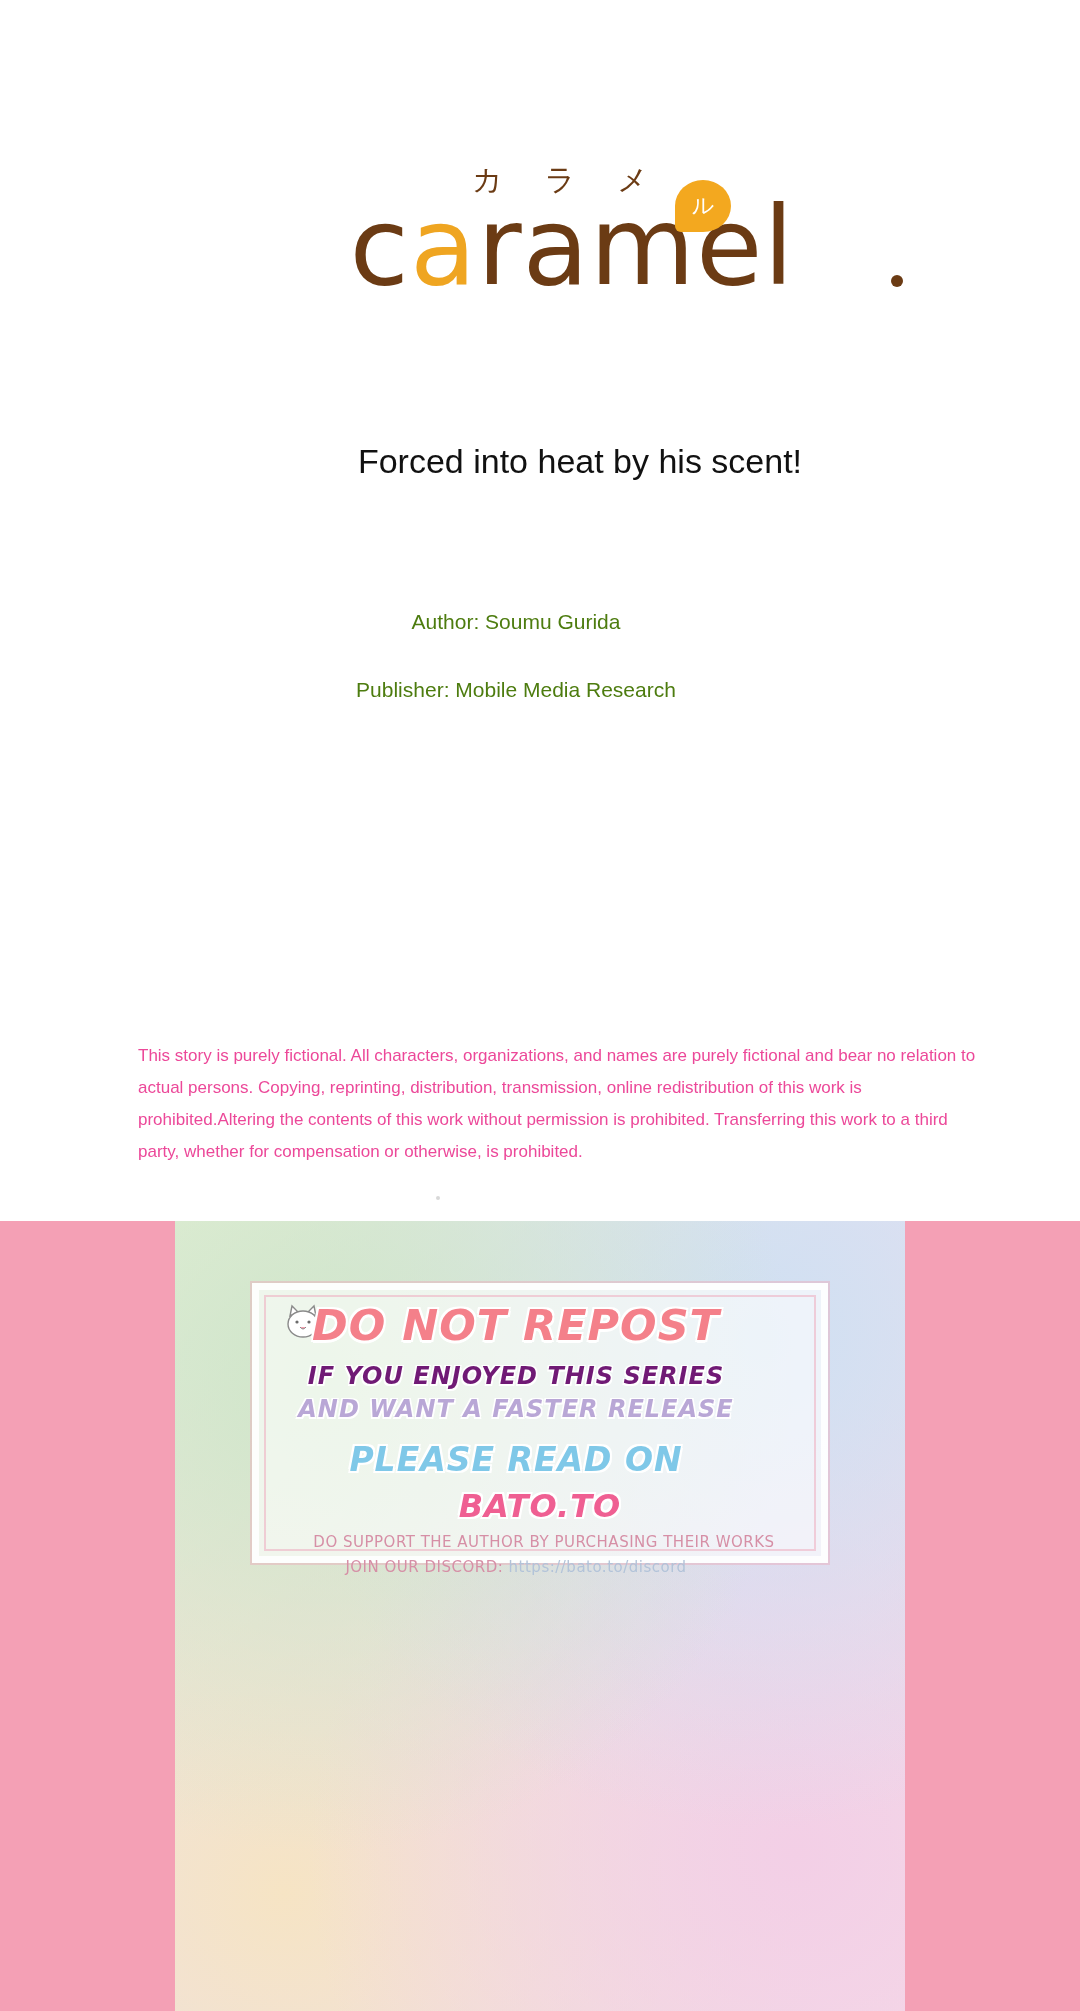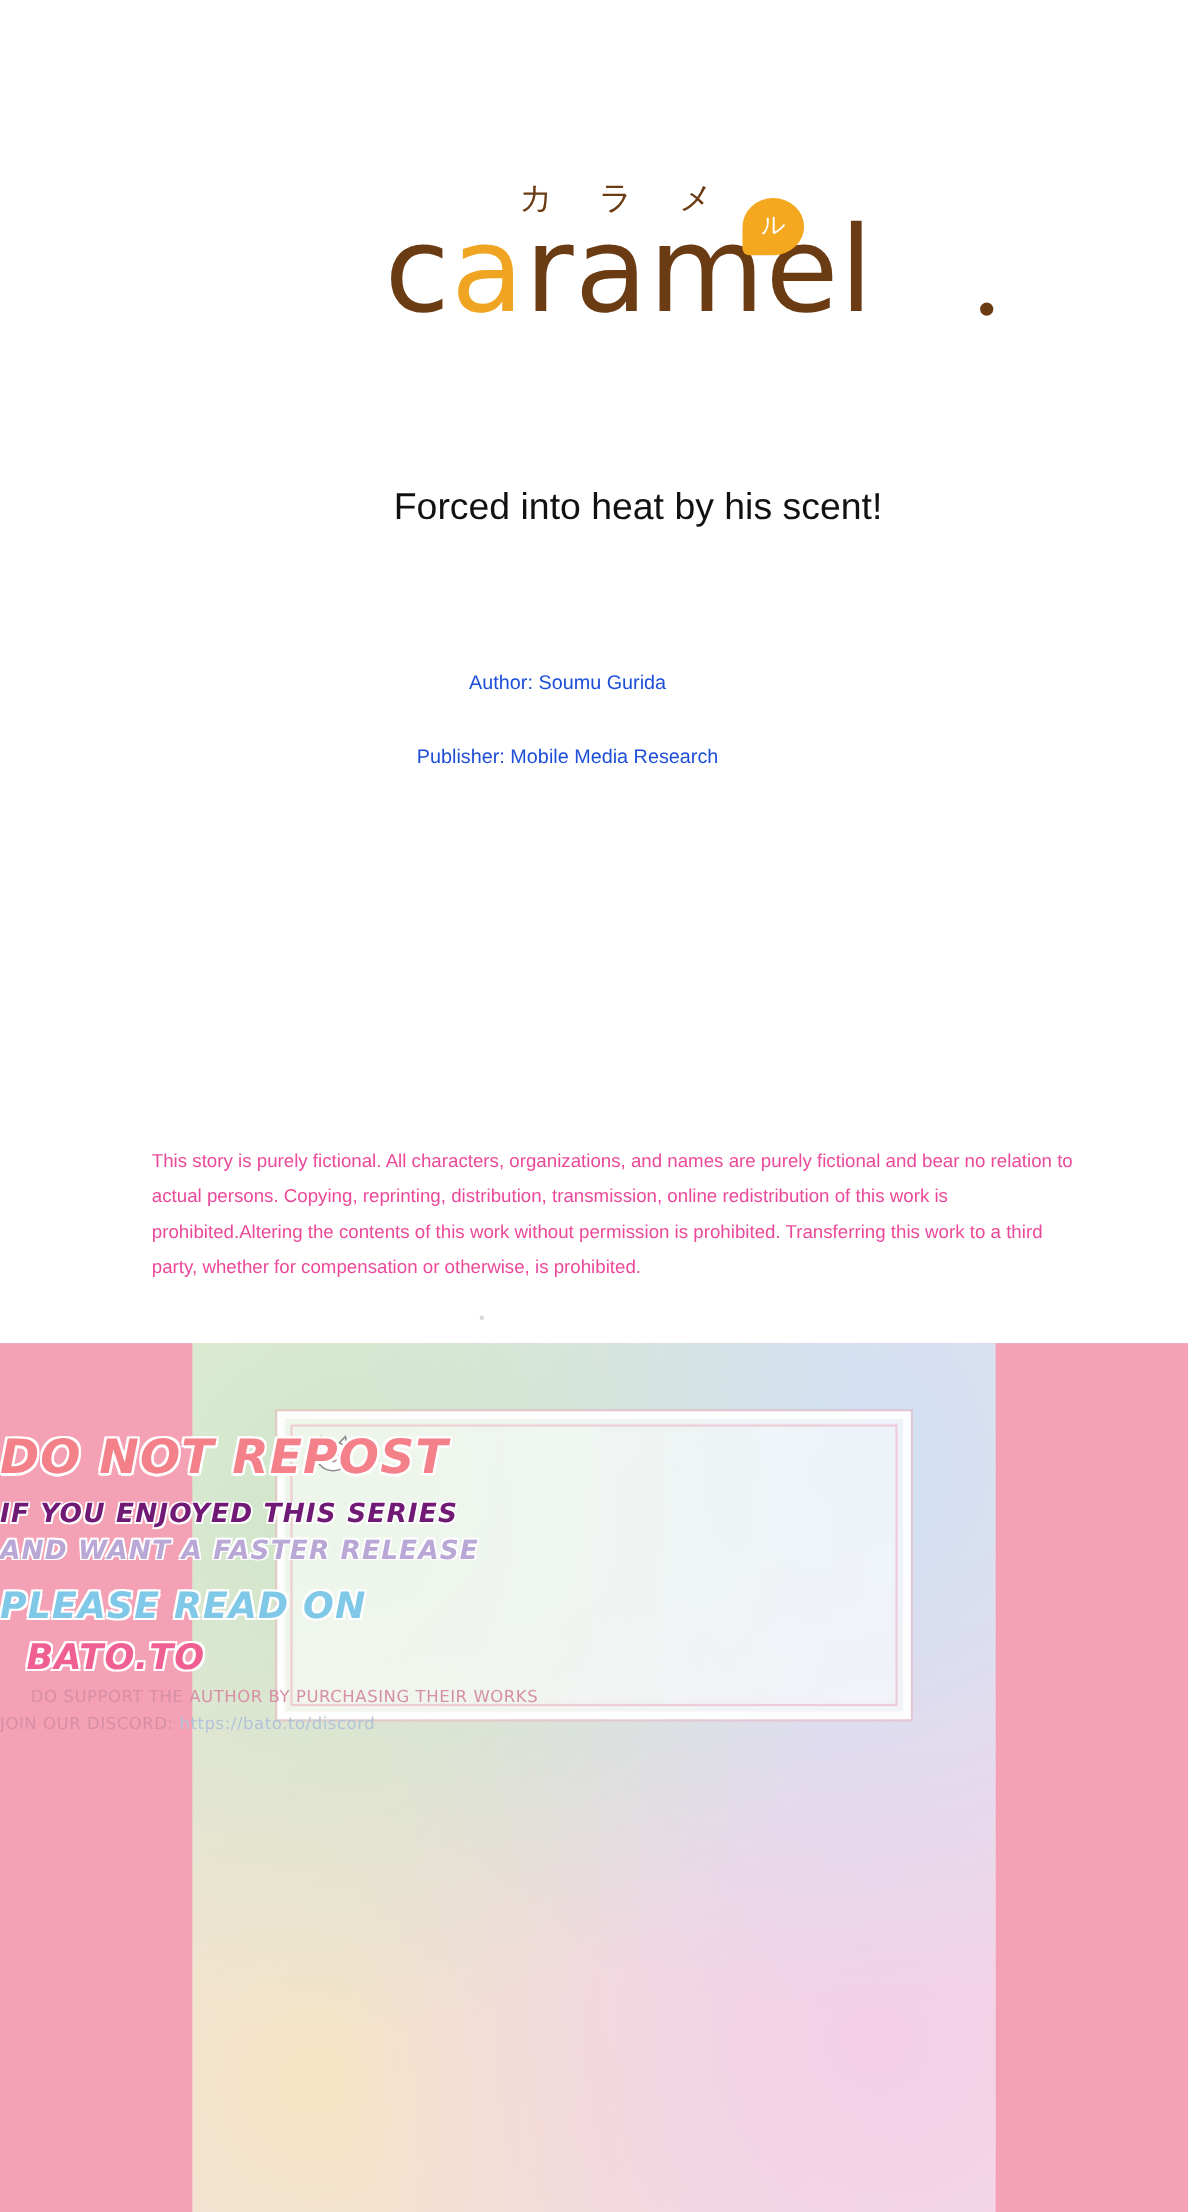--- a/index.html
+++ b/index.html
@@ -96,22 +96,22 @@
     font-weight: 400;
     padding-left: 20px;
   }
 
   
   .credit {
     position: absolute;
     left: 0;
     width: 992px;
     text-align: center;
-    font-size: 18px;
-    color: #1d4ed8;
+    font-size: 21px;
+    color: #4d7c0f;
   }
   .credit.author { top: 610px; }
   .credit.publisher { top: 678px; }
 
   
   .disclaimer {
     position: absolute;
     left: 118px;
     top: 1040px;
     width: 850px;
@@ -167,21 +167,21 @@
     top: 1295px;
     width: 552px;
     height: 256px;
     border: 2px solid rgba(238,178,195,0.6);
     box-sizing: border-box;
   }
   .ban-line {
     position: absolute;
     width: 1032px;
     left: 0;
-    text-align: left;
+    text-align: center;
   }
   .ban-repost {
     top: 1300px;
     font-family: "DejaVu Sans", sans-serif;
     font-size: 43px;
     font-weight: bold;
     font-style: italic;
     letter-spacing: 1px;
     color: #f4808a;
     text-shadow:

